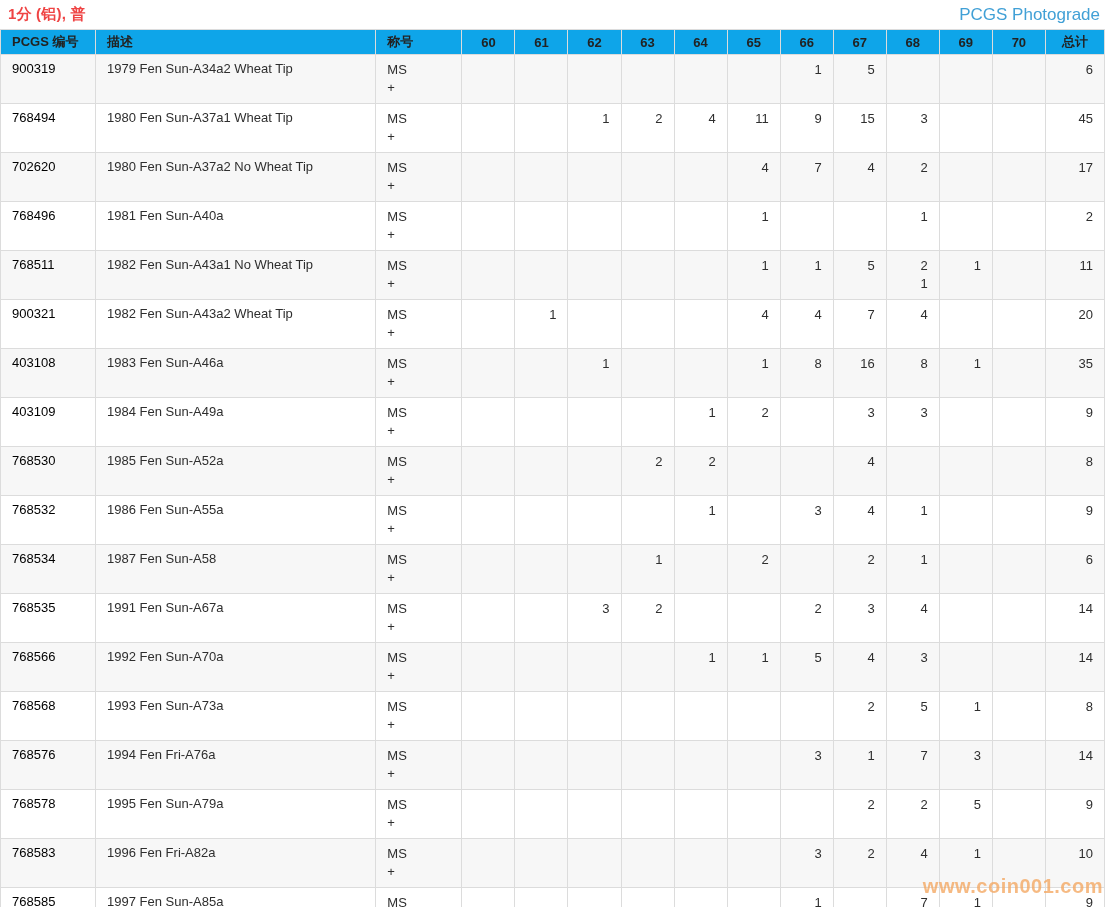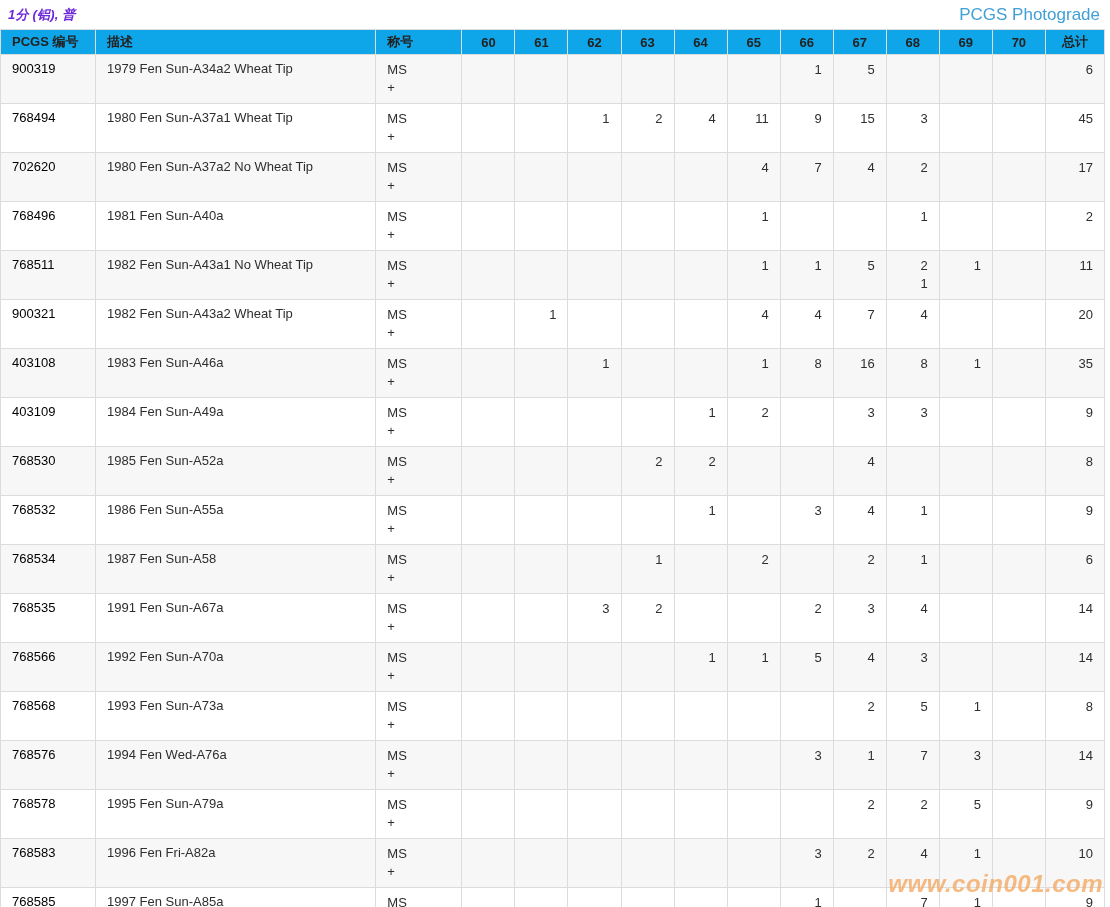--- a/index.html
+++ b/index.html
@@ -12,25 +12,24 @@
     position: relative;
   }
   .page-header {
     display: flex;
     justify-content: space-between;
     align-items: center;
     height: 29px;
     padding: 2px 10px 2px 8px;
   }
   .page-title {
-    font-size: 13px;
+    font-size: 15px;
     font-weight: 700;
-    color: #6d28d9;
+    color: #ef4444;
     letter-spacing: 0.2px;
-    font-style: italic;
   }
   .photograde-link {
     font-size: 17px;
     color: #41a0d6;
     text-decoration: none;
     cursor: pointer;
   }
   table.pop {
     border-collapse: collapse;
     table-layout: fixed;
@@ -63,26 +62,25 @@
   .line { line-height: 18px; min-height: 18px; }
   a.pcgs-link {
     color: #000000;
     text-decoration: none;
     cursor: pointer;
   }
   .watermark {
     position: absolute;
     right: 7px;
     bottom: 9px;
-    font-size: 24px;
+    font-size: 20px;
     font-weight: 700;
     letter-spacing: 0.5px;
     color: rgba(243, 166, 96, 0.78);
     pointer-events: none;
-    font-style: italic;
   }
 </style>
 </head>
 <body>
 
 <div class="page-header">
   <span class="page-title">1分 (铝), 普</span>
   <a class="photograde-link" href="#">PCGS Photograde</a>
 </div>
 
@@ -889,21 +887,21 @@
         <td class="num">
           <div class="line"></div>
           <div class="line"></div>
         </td>
         <td class="num">
           <div class="line">8</div>
         </td>
       </tr>
       <tr>
         <td><a href="#" class="pcgs-link">768576</a></td>
-        <td>1994 Fen Wed-A76a</td>
+        <td>1994 Fen Fri-A76a</td>
         <td>
           <div class="line">MS</div>
           <div class="line">+</div>
         </td>
         <td class="num">
           <div class="line"></div>
           <div class="line"></div>
         </td>
         <td class="num">
           <div class="line"></div>

